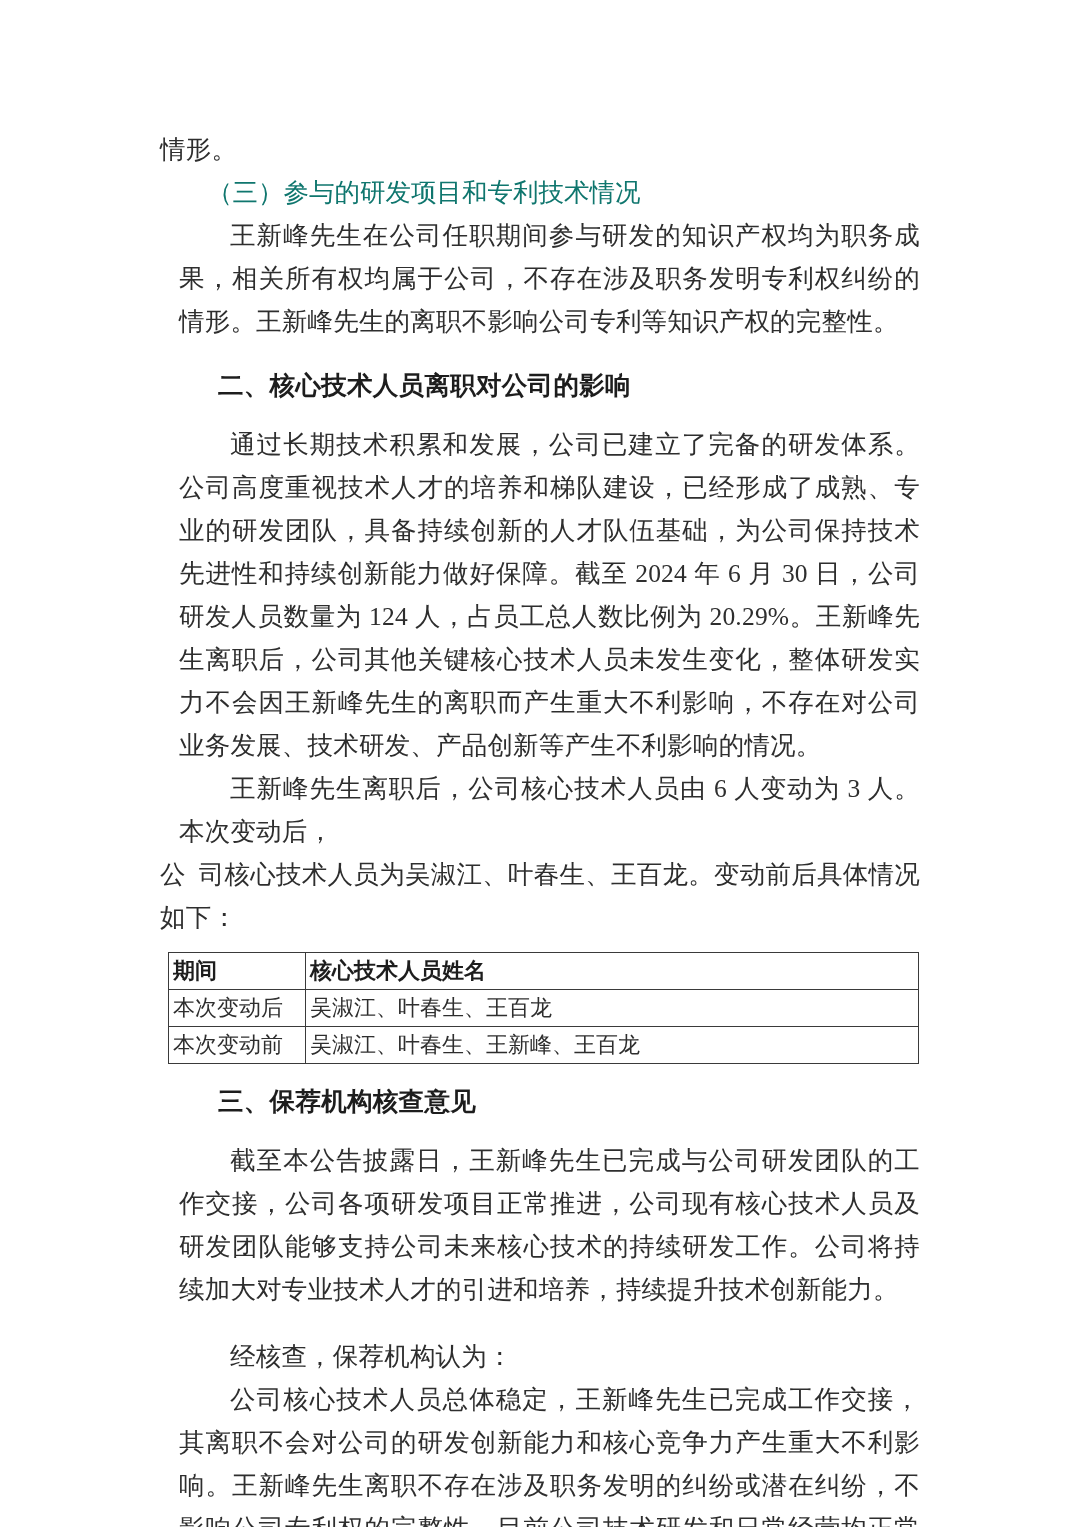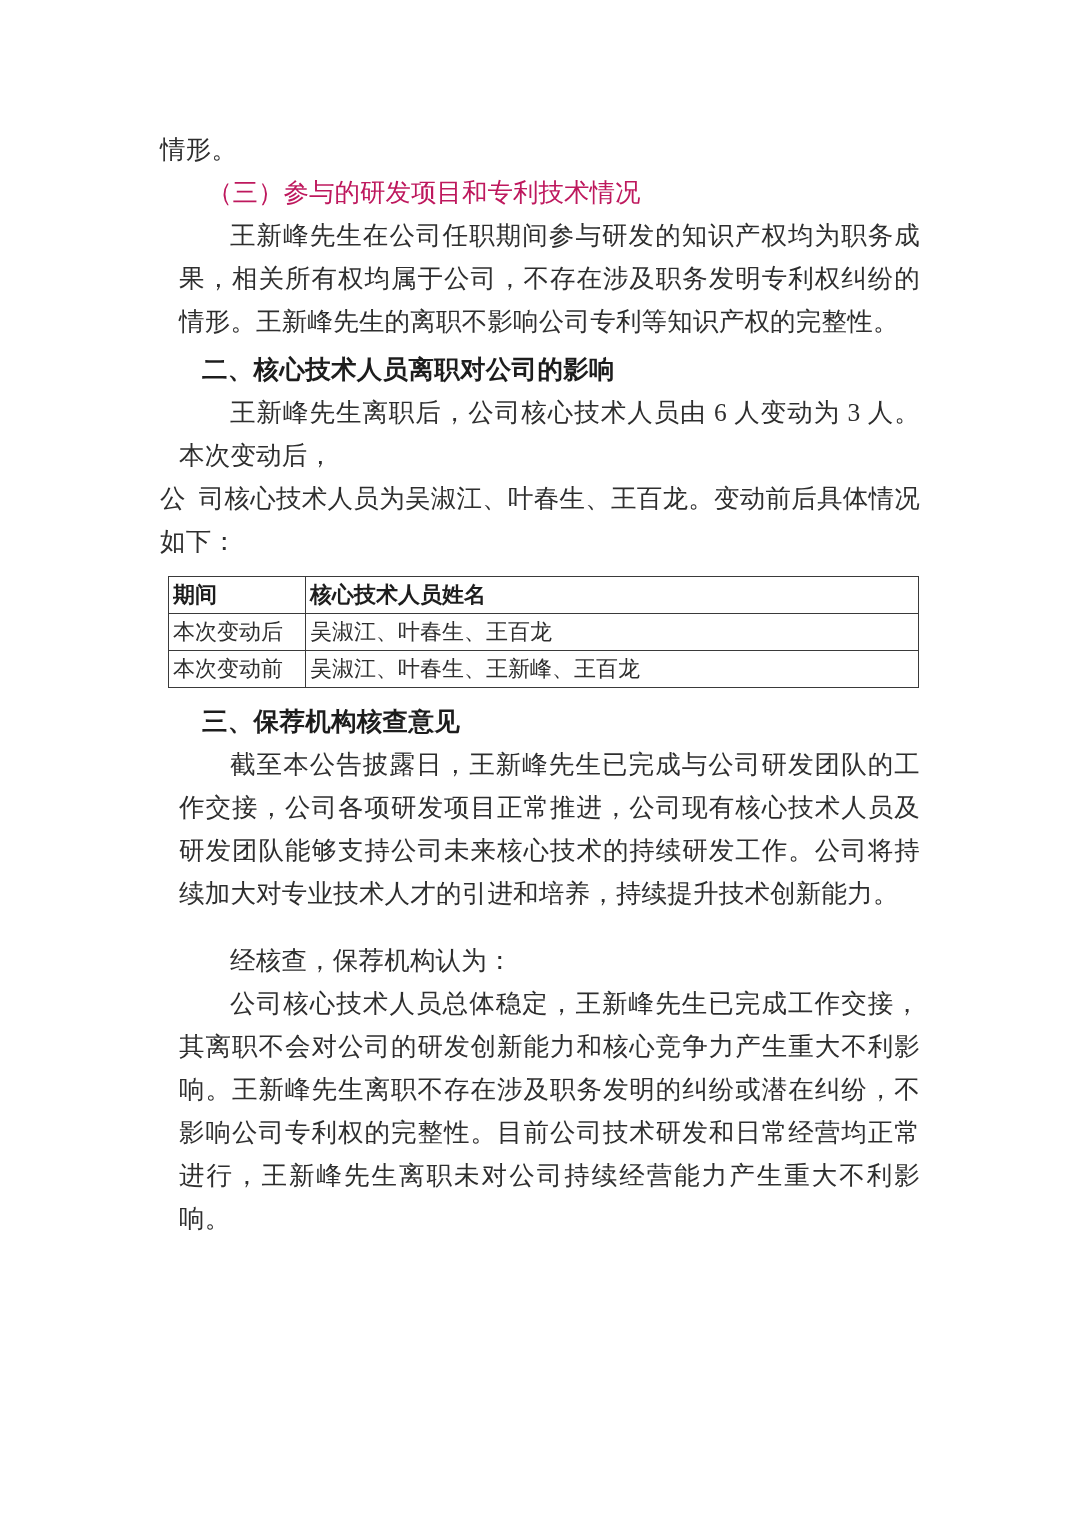--- a/index.html
+++ b/index.html
@@ -47,35 +47,35 @@
     margin-left: 19px;
   }
   .para.noindent {
     text-indent: 0;
   }
 
   
   .heading {
     font-size: 25.5px;
     line-height: 43px;
-    margin: 0;
+    margin: 16px;
     font-weight: 700;
     text-indent: 42px;
     color: #1d1d1d;
     letter-spacing: 0.3px;
   }
 
   
   .subheading {
     font-size: 25.5px;
     line-height: 43px;
     margin: 0;
     font-weight: 400;
     text-indent: 47px;
-    color: #be185d;
+    color: #0f766e;
   }
 
   .gap-sm { height: 5px; }
   .gap-lg { height: 24px; }
 
   
   .table-wrap {
     margin-top: 13px;
     margin-bottom: 12px;
     padding-left: 8px;
@@ -115,20 +115,21 @@
     <p class="para noindent">情形。</p>
 
     <p class="subheading">（三）参与的研发项目和专利技术情况</p>
 
     <p class="para indent">王新峰先生在公司任职期间参与研发的知识产权均为职务成果，相关所有权均属于公司，不存在涉及职务发明专利权纠纷的情形。王新峰先生的离职不影响公司专利等知识产权的完整性。</p>
 
     <div class="gap-sm"></div>
 
     <p class="heading">二、核心技术人员离职对公司的影响</p>
 
+    <p class="para indent">通过长期技术积累和发展，公司已建立了完备的研发体系。公司高度重视技术人才的培养和梯队建设，已经形成了成熟、专业的研发团队，具备持续创新的人才队伍基础，为公司保持技术先进性和持续创新能力做好保障。截至 2024 年 6 月 30 日，公司研发人员数量为 124 人，占员工总人数比例为 20.29%。王新峰先生离职后，公司其他关键核心技术人员未发生变化，整体研发实力不会因王新峰先生的离职而产生重大不利影响，不存在对公司业务发展、技术研发、产品创新等产生不利影响的情况。</p>
 
     <p class="para indent">王新峰先生离职后，公司核心技术人员由 6 人变动为 3 人。本次变动后，</p>
 
     <p class="para noindent"><span>公</span><span class="wide-space"></span><span>司核心技术人员为吴淑江、叶春生、王百龙。变动前后具体情况如下：</span></p>
 
     <div class="table-wrap">
       <table class="core-table">
         <colgroup>
             <col class="c1">
             <col class="c2">

